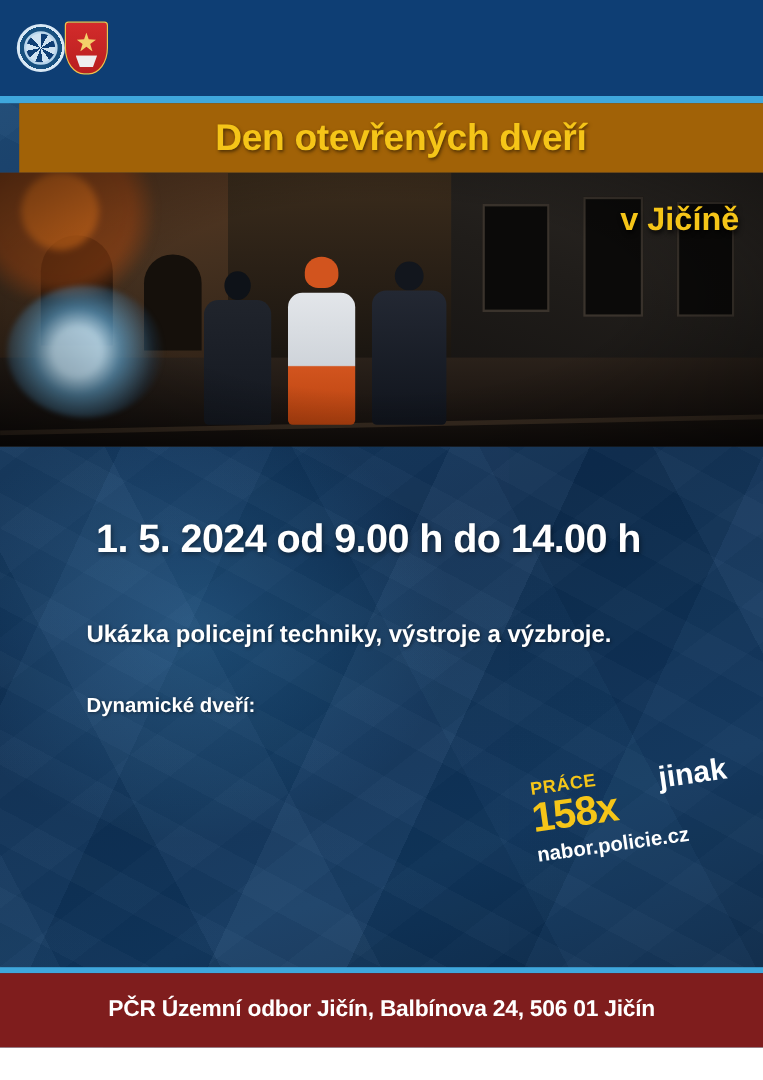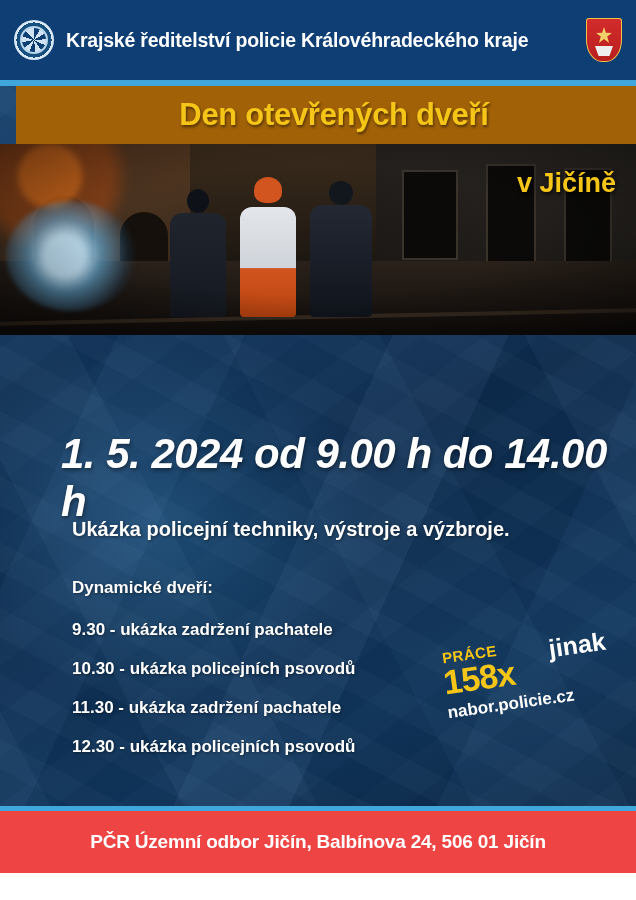--- a/index.html
+++ b/index.html
@@ -144,21 +144,21 @@
     font-weight: bold;
     text-shadow: 1px 2px 3px rgba(0,0,0,.5);
     letter-spacing: -.3px;
   }
 
   
   .photo {
     position: absolute;
     left: 0; top: 144px;
     width: 636px;
-    height: 191px;
+    height: 228px;
     overflow: hidden;
     background: #1a1410;
   }
   .photo-sky {
     position: absolute;
     inset: 0;
     background:
       linear-gradient(180deg, #3b2c1c 0%, #2a2016 35%, #191510 70%, #0f0d0a 100%);
   }
   .photo-wall-left {
@@ -251,28 +251,27 @@
     top: 24px;
     color: #f5c518;
     font-size: 27px;
     font-weight: bold;
     text-shadow: 1px 2px 4px rgba(0,0,0,.8);
   }
 
   
   .date-line {
     position: absolute;
-    left: 61px;
+    left: 80px;
     top: 430px;
     color: #ffffff;
-    font-size: 42px;
+    font-size: 33px;
     font-weight: bold;
     letter-spacing: -.5px;
     text-shadow: 1px 2px 4px rgba(0,0,0,.45);
-    font-style: italic;
   }
   .lead-line {
     position: absolute;
     left: 72px;
     top: 518px;
     color: #ffffff;
     font-size: 20px;
     font-weight: bold;
     text-shadow: 1px 1px 3px rgba(0,0,0,.45);
   }
@@ -352,21 +351,21 @@
     width: 636px;
     height: 5px;
     background: #3fa7dc;
   }
   .footer {
     position: absolute;
     left: 0;
     top: 811px;
     width: 636px;
     height: 62px;
-    background: #ef4444;
+    background: #7f1d1d;
     display: flex;
     align-items: center;
     justify-content: center;
   }
   .footer-text {
     color: #ffffff;
     font-size: 19px;
     font-weight: bold;
     letter-spacing: -.2px;
   }
@@ -384,21 +383,20 @@
 
 <div class="poster">
 
   <div class="bg-base"></div>
   <div class="bg-facets"></div>
   <div class="bg-facets2"></div>
   <div class="bg-glow"></div>
 
   <div class="header">
     <div class="emblem"></div>
-    <div class="header-title">Krajské ředitelství policie Královéhradeckého kraje</div>
     <div class="coat"></div>
   </div>
   <div class="header-strip"></div>
 
   <div class="title-band">
     <div class="main-title">Den otevřených dveří</div>
   </div>
 
   <div class="photo">
     <div class="photo-sky"></div>
@@ -424,26 +422,20 @@
     </div>
     <div class="photo-flare"></div>
     <div class="photo-vignette"></div>
     <div class="subtitle">v Jičíně</div>
   </div>
 
   <div class="date-line">1. 5. 2024 od 9.00 h do 14.00 h</div>
   <div class="lead-line">Ukázka policejní techniky, výstroje a výzbroje.</div>
   <div class="section-head">Dynamické dveří:</div>
 
-  <div class="schedule">
-    <div class="sched-row">9.30 - ukázka zadržení pachatele</div>
-    <div class="sched-row">10.30 - ukázka policejních psovodů</div>
-    <div class="sched-row">11.30 - ukázka zadržení pachatele</div>
-    <div class="sched-row">12.30 - ukázka policejních psovodů</div>
-  </div>
 
   <div class="badge">
     <div class="badge-small">PRÁCE</div>
     <div class="badge-big">158x</div>
     <div class="badge-jinak">jinak</div>
     <div class="badge-url">nabor.policie.cz</div>
   </div>
 
   <div class="footer-strip"></div>
   <div class="footer">

